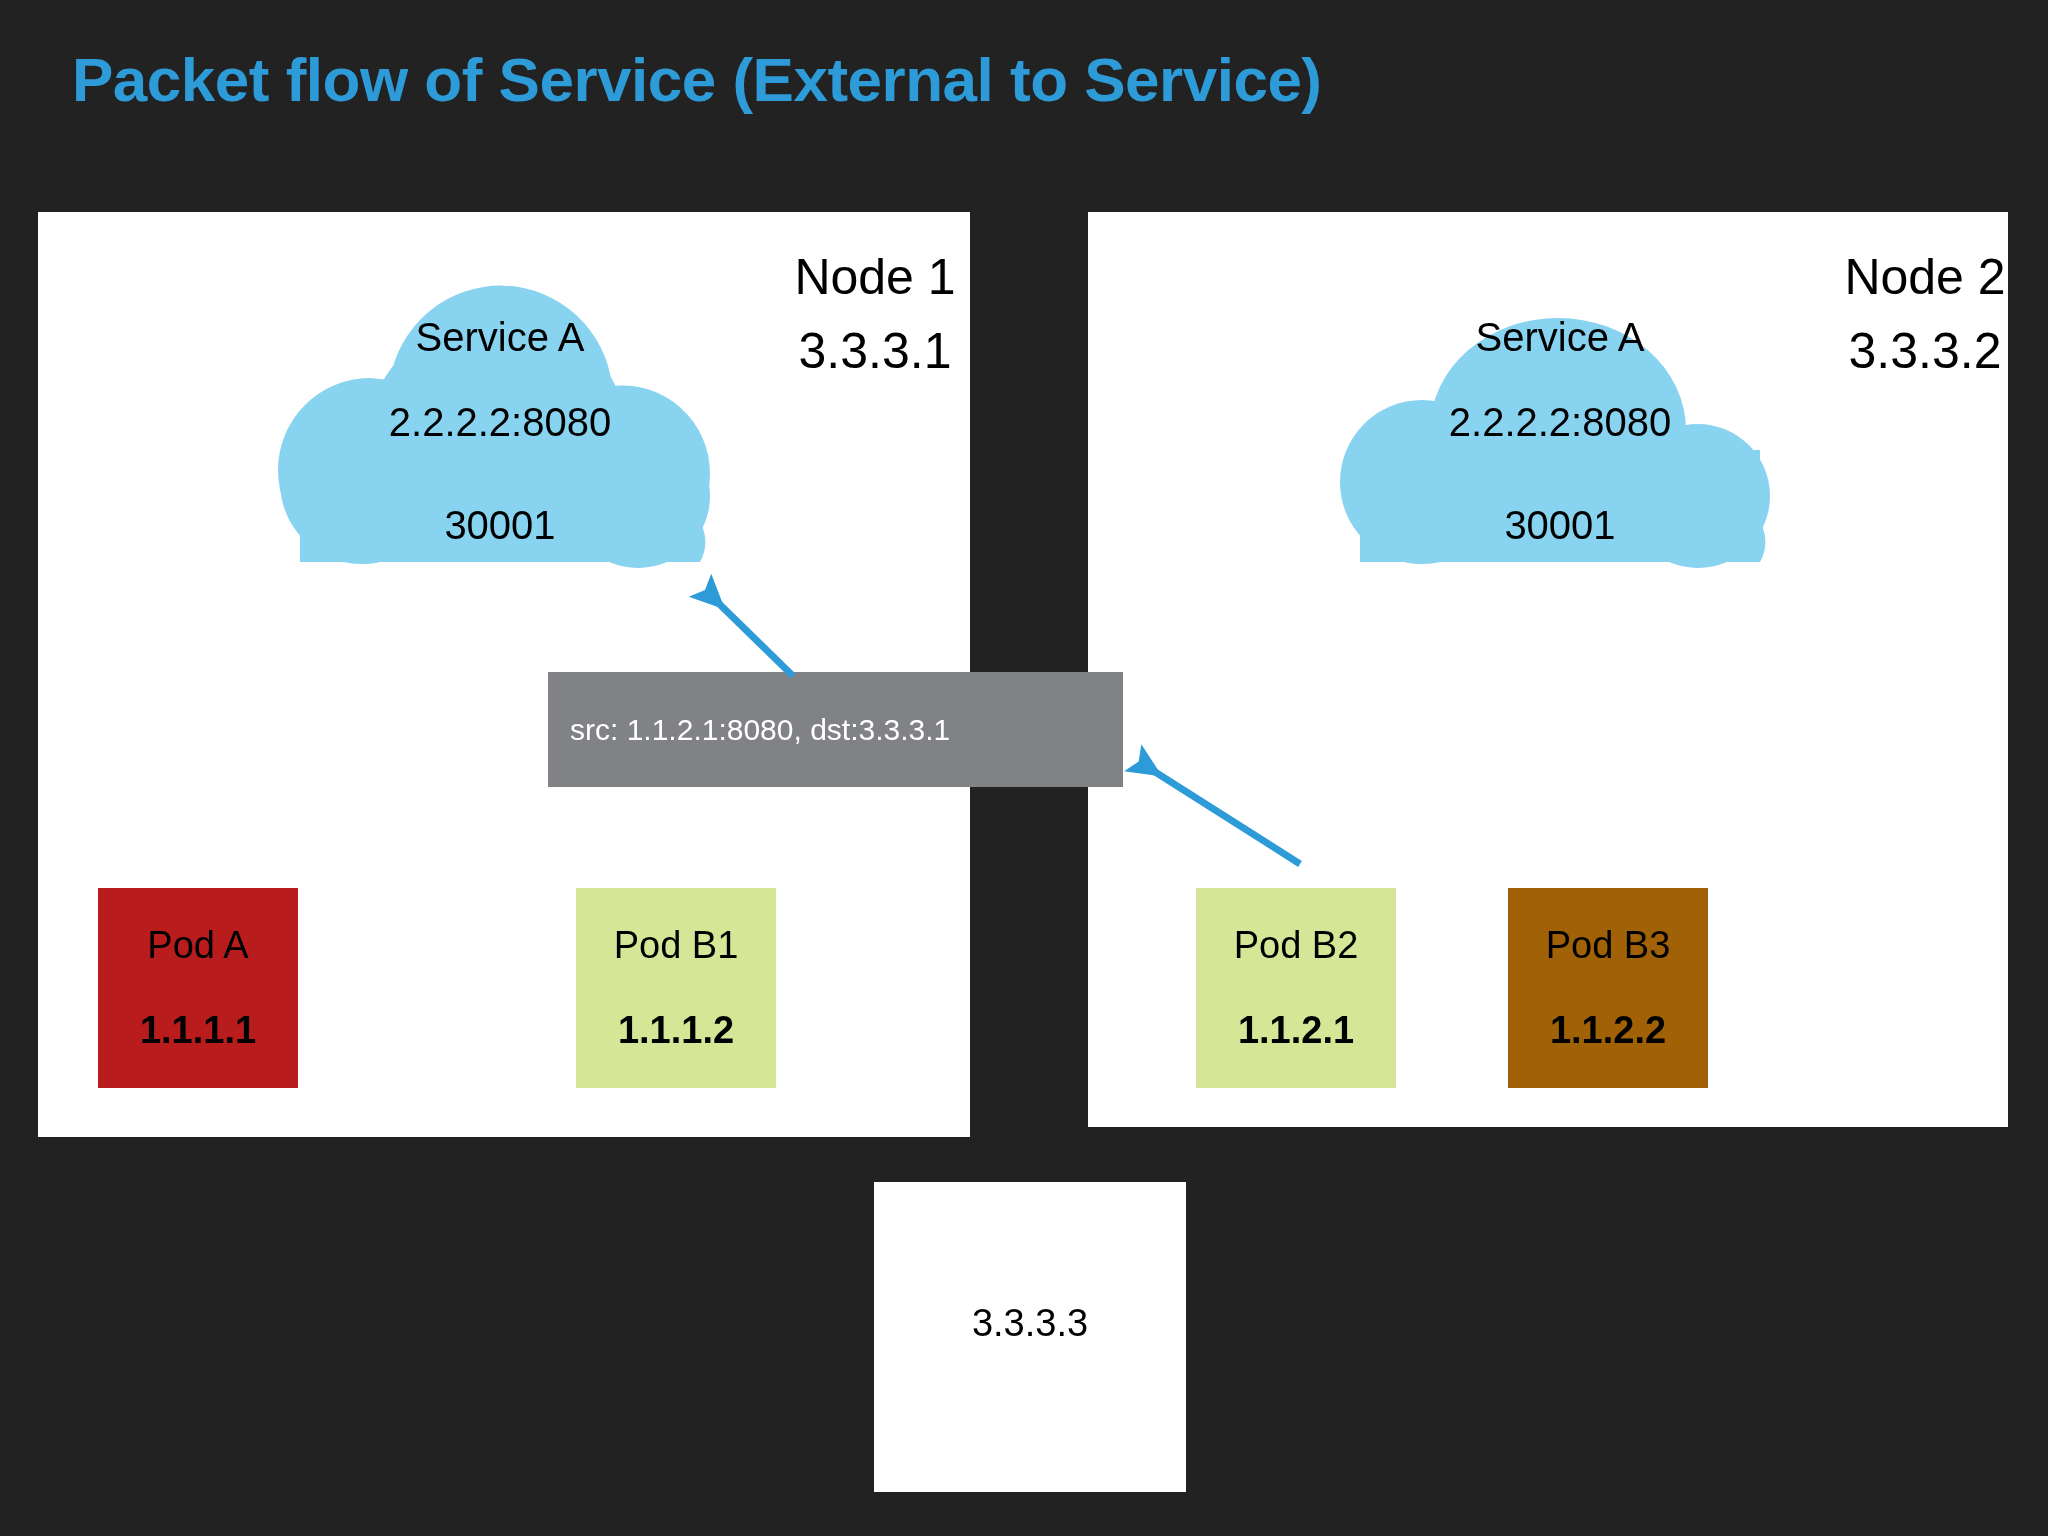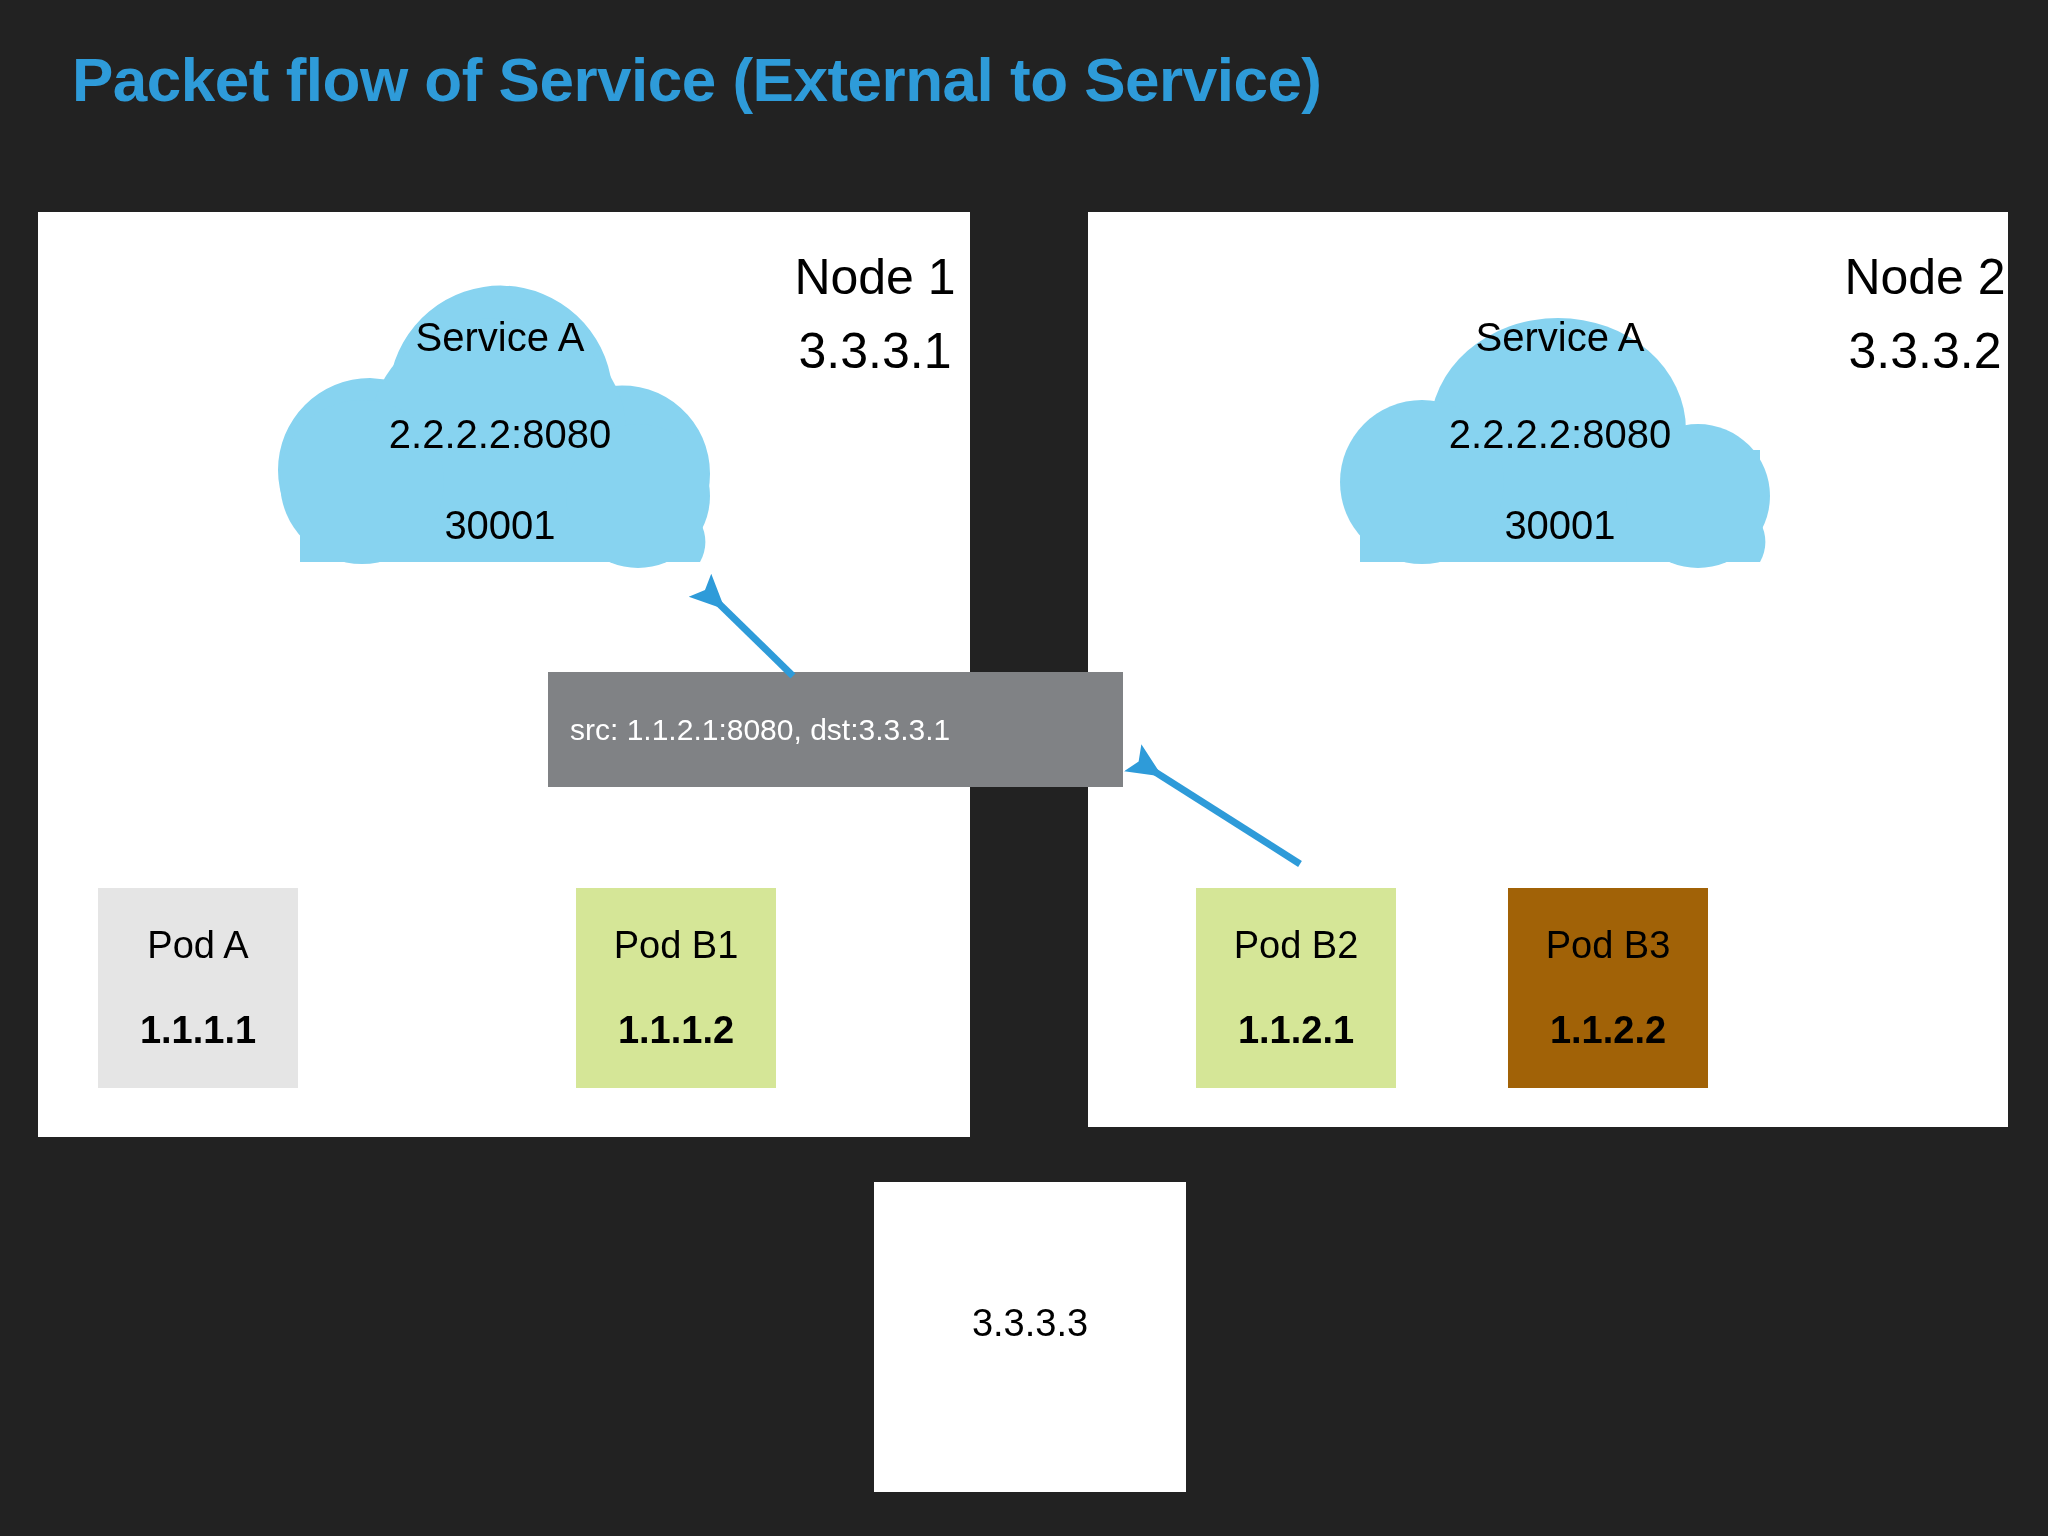--- a/index.html
+++ b/index.html
@@ -74,38 +74,38 @@
   .cloud-text {
     position: absolute;
     left: 0;
     width: 520px;
     text-align: center;
     color: #000000;
     white-space: nowrap;
     z-index: 2;
   }
   .cloud-text.l1 { top: 55px;  font-size: 40px; }
-  .cloud-text.l2 { top: 152px; font-size: 40px; text-align: center; }
+  .cloud-text.l2 { top: 140px; font-size: 40px; text-align: center; }
   .cloud-text.l3 { top: 243px; font-size: 40px; }
 
   
   .pod {
     position: absolute;
     width: 200px;
     height: 200px;
     display: flex;
     flex-direction: column;
     align-items: center;
     justify-content: center;
     color: #000000;
   }
   .pod .pod-name { font-size: 38px; margin-bottom: 42px; }
   .pod .pod-ip   { font-size: 38px; font-weight: bold; }
 
-  #pod-a  { left: 98px;  top: 888px; background: #e5e5e5; }
+  #pod-a  { left: 98px;  top: 888px; background: #b91c1c; }
   #pod-b1 { left: 576px; top: 888px; background: #D5E697; }
   #pod-b2 { left: 1196px; top: 888px; background: #D5E697; }
   #pod-b3 { left: 1508px; top: 888px; background: #a16207; }
 
   
   #packet-label {
     position: absolute;
     left: 548px;
     top: 672px;
     width: 575px;

